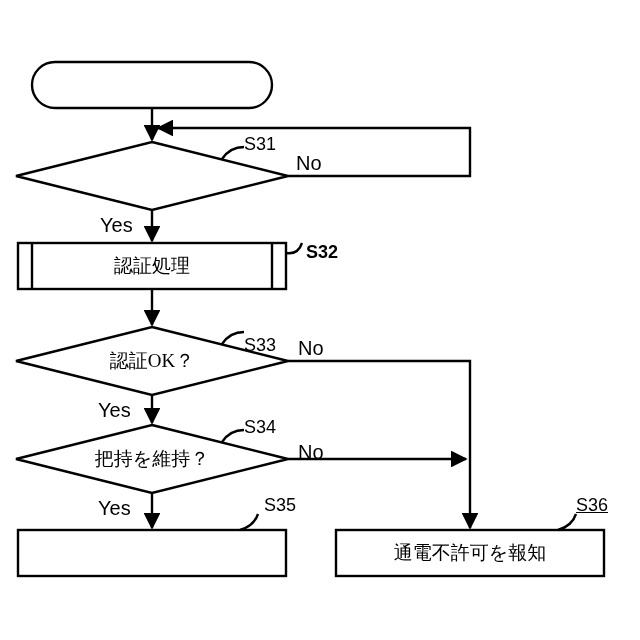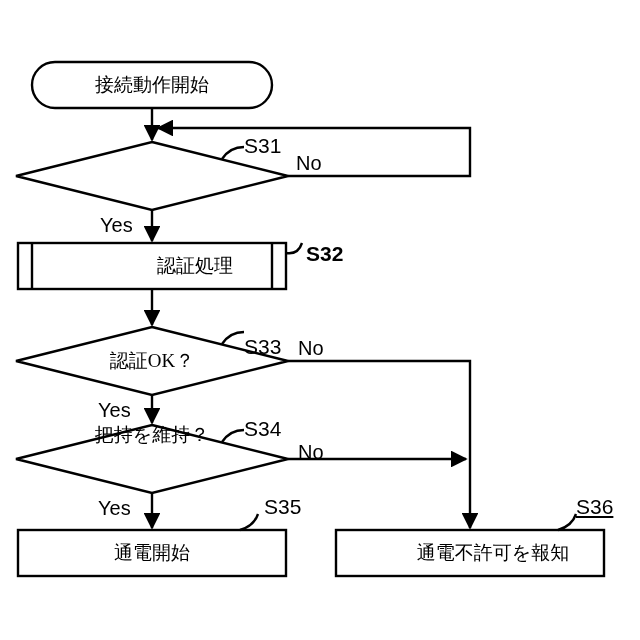--- a/index.html
+++ b/index.html
@@ -37,21 +37,21 @@
     white-space: nowrap;
     pointer-events: none;
   }
   .edge-label {
     position: absolute;
     font-size: 20px;
     white-space: nowrap;
   }
   .step-label {
     position: absolute;
-    font-size: 21px;
+    font-size: 18px;
     white-space: nowrap;
   }
 </style>
 </head>
 <body>
 
 <div id="flow-root">
 
   <svg id="flow-svg" viewBox="0 0 640 640">
     <defs>
@@ -101,32 +101,30 @@
 
       <path d="M 222 159 q 8 -12 22 -12"></path>
       <path d="M 286 253 q 12 2 16 -10"></path>
       <path d="M 222 344 q 8 -12 22 -12"></path>
       <path d="M 222 442 q 8 -12 22 -12"></path>
       <path d="M 240 530 q 14 -4 18 -16"></path>
       <path d="M 558 530 q 14 -4 18 -16"></path>
     </g>
   </svg>
 
-  <div class="node-label" style="left:32px; top:62px; width:240px; height:46px;">接続動作開始</div>
 
 
-  <div class="node-label" style="left:32px; top:243px; width:240px; height:46px;margin-left:43px;">認証処理</div>
+  <div class="node-label" style="left:32px; top:243px; width:240px; height:46px;">認証処理</div>
 
   <div class="node-label" style="left:32px; top:338px; width:240px; height:46px;font-family:Liberation Serif, serif;">認証OK？</div>
 
-  <div class="node-label" style="left:32px; top:412px; width:240px; height:46px;">把持を維持？</div>
+  <div class="node-label" style="left:32px; top:436px; width:240px; height:46px;">把持を維持？</div>
 
-  <div class="node-label" style="left:18px; top:530px; width:268px; height:46px;">通電開始</div>
 
-  <div class="node-label" style="left:336px; top:530px; width:268px; height:46px;margin-left:23px;">通電不許可を報知</div>
+  <div class="node-label" style="left:336px; top:530px; width:268px; height:46px;">通電不許可を報知</div>
 
   <div class="step-label" style="left:244px; top:134px;">S31</div>
   <div class="step-label" style="left:306px; top:242px;font-weight:bold;">S32</div>
   <div class="step-label" style="left:244px; top:319px;margin-top:16px;">S33</div>
   <div class="step-label" style="left:244px; top:417px;">S34</div>
   <div class="step-label" style="left:264px; top:495px;">S35</div>
   <div class="step-label" style="left:576px; top:495px;text-decoration:underline;">S36</div>
 
   <div class="edge-label" style="left:296px; top:152px;">No</div>
   <div class="edge-label" style="left:100px; top:214px;">Yes</div>

